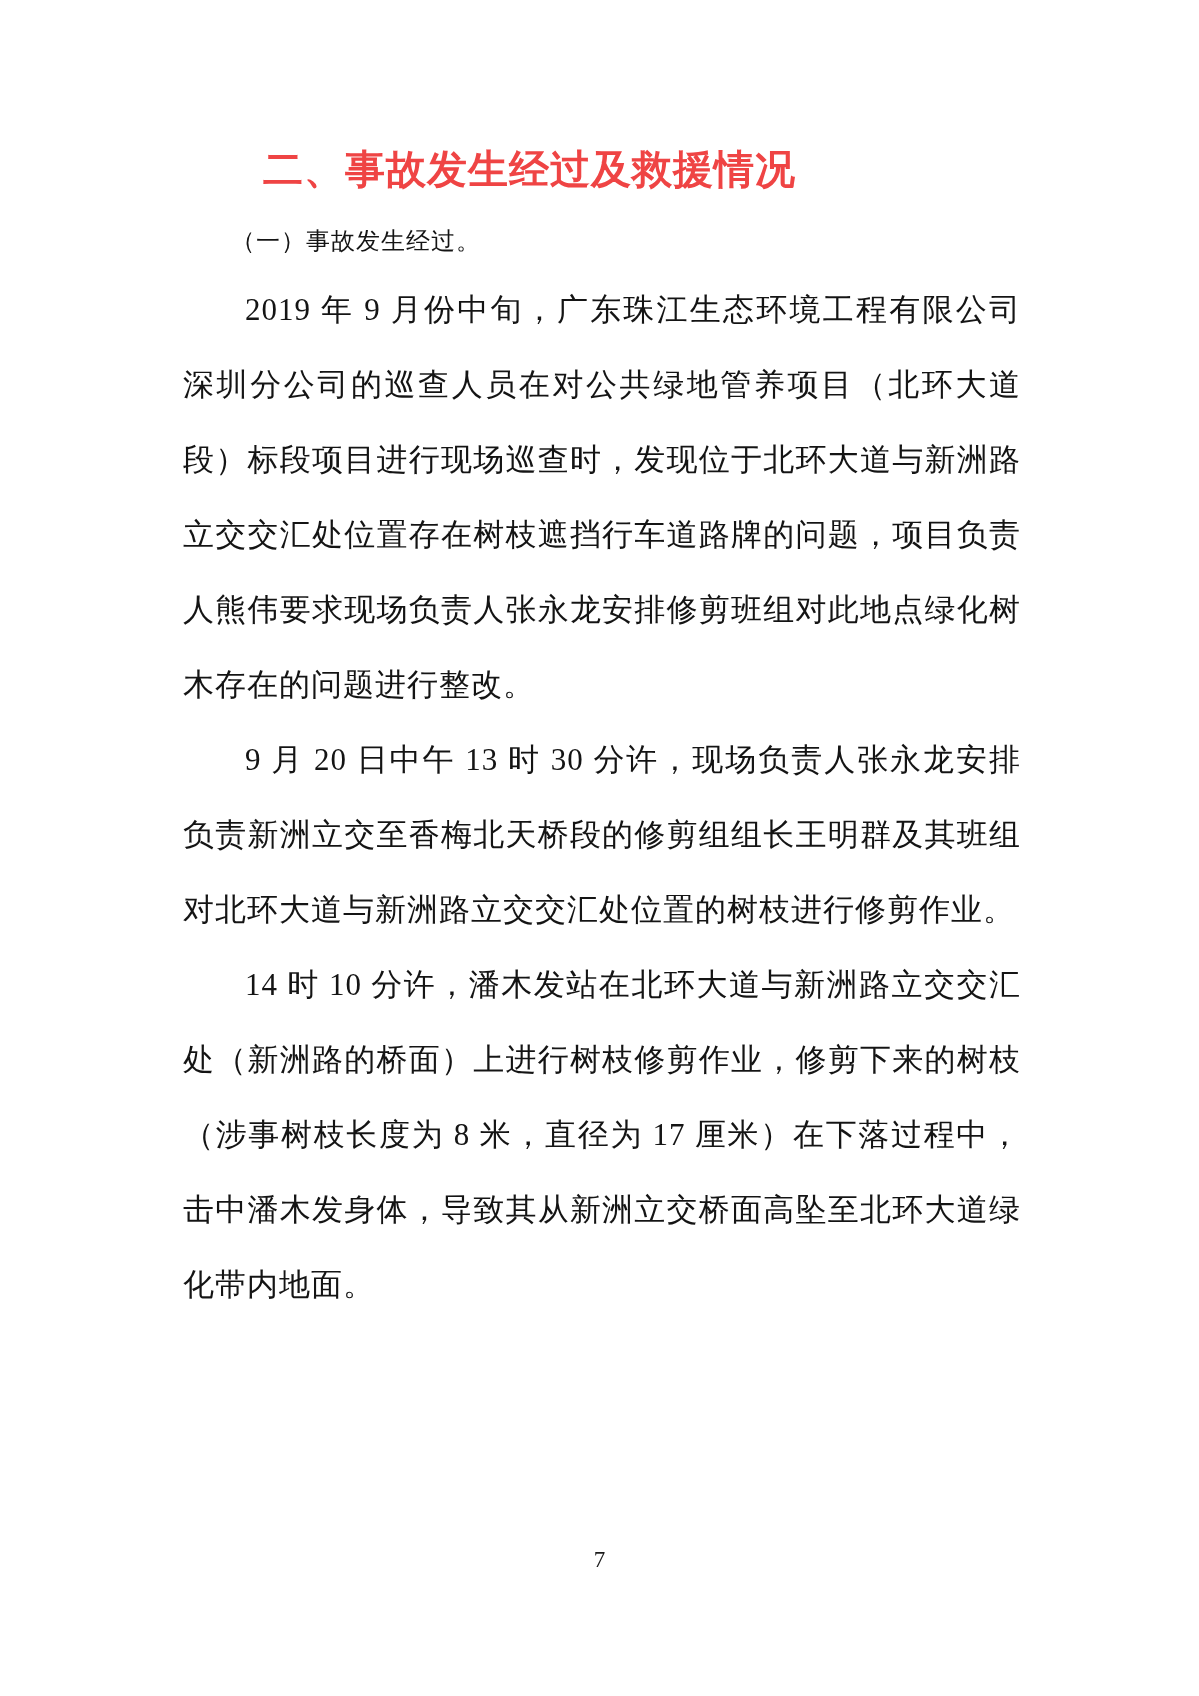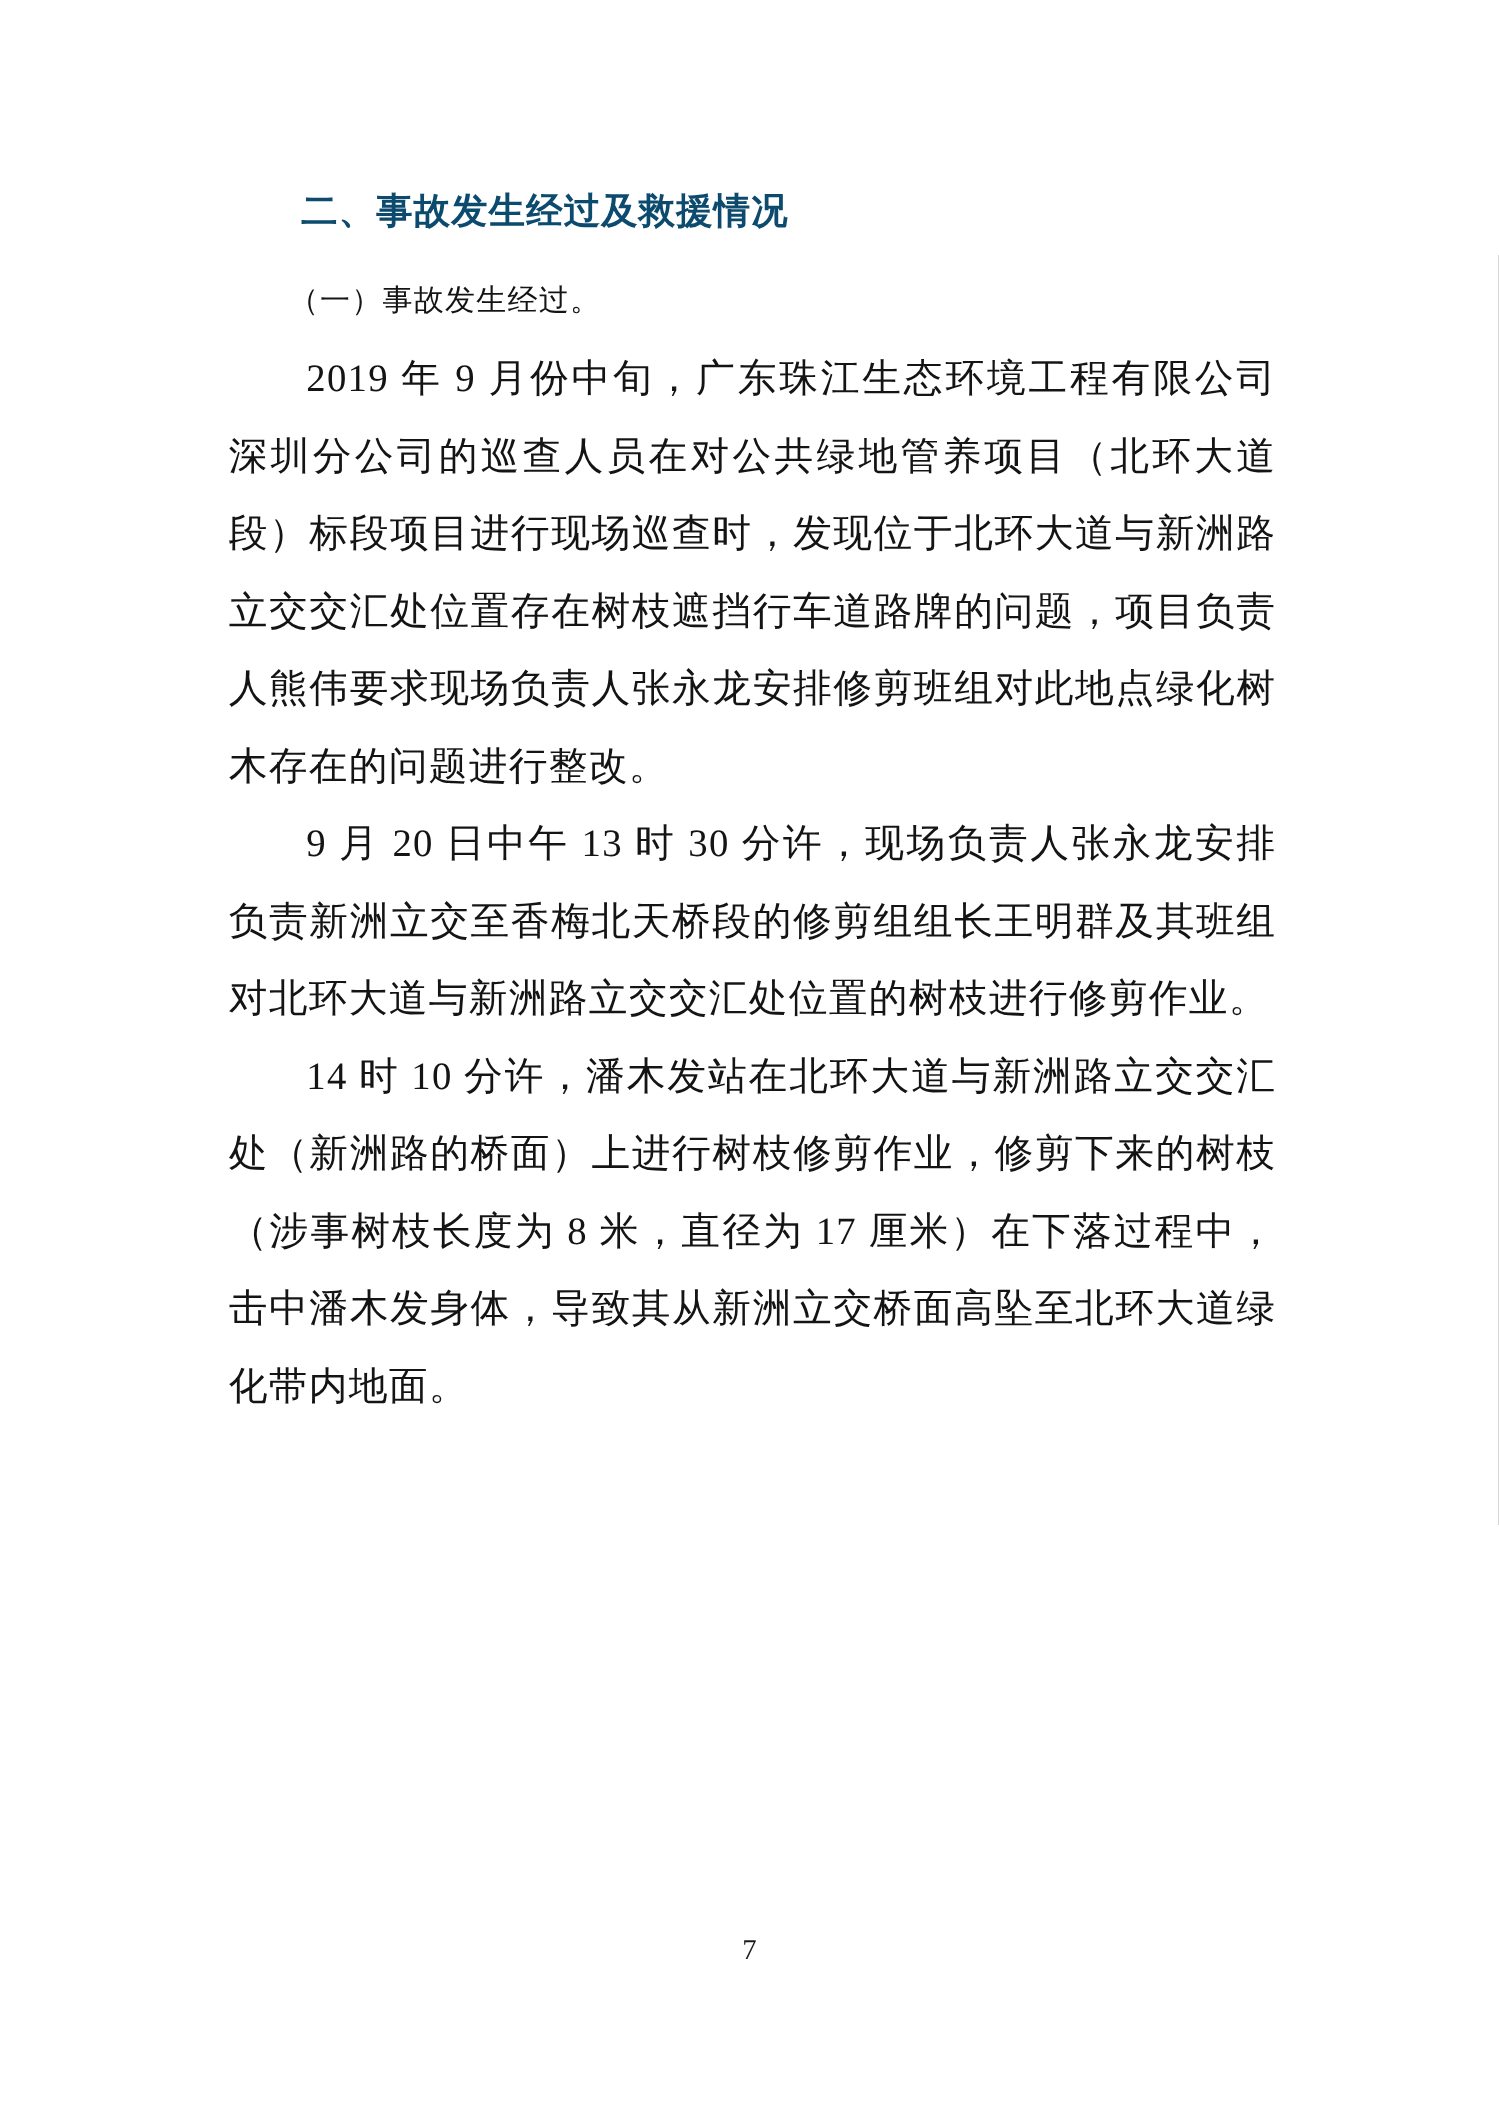--- a/index.html
+++ b/index.html
@@ -20,39 +20,39 @@
   .content {
     position: absolute;
     left: 183px;
     top: 136px;
     width: 838px;
   }
   .section-heading {
     margin: 0 0 8px 0;
     font-family: "Liberation Sans", "DejaVu Sans", sans-serif;
     font-weight: 700;
-    font-size: 29px;
+    font-size: 40px;
     line-height: 66px;
     letter-spacing: 1px;
     text-indent: 2em;
-    color: #0c4a6e;
+    color: #ef4444;
     white-space: nowrap;
   }
   .sub-heading {
     margin: 0;
     font-size: 24px;
     line-height: 62px;
     letter-spacing: 1px;
     text-indent: 2em;
     white-space: nowrap;
   }
   .body-para {
     margin: 0;
     font-size: 31px;
-    line-height: 62px;
+    line-height: 75px;
     letter-spacing: 1px;
     text-indent: 2em;
     text-align: justify;
     text-align-last: left;
     text-justify: inter-character;
     font-family: Liberation Serif, serif;
   }
   .page-number {
     position: absolute;
     left: 0;

